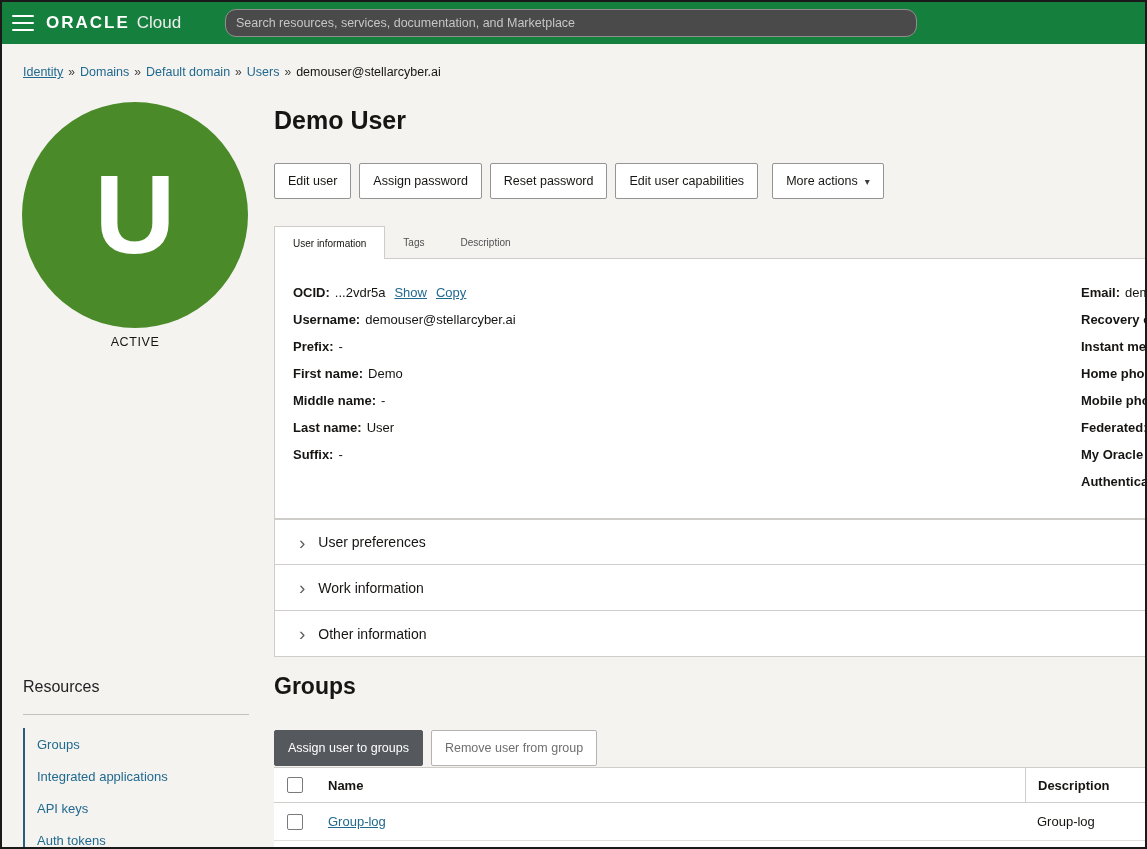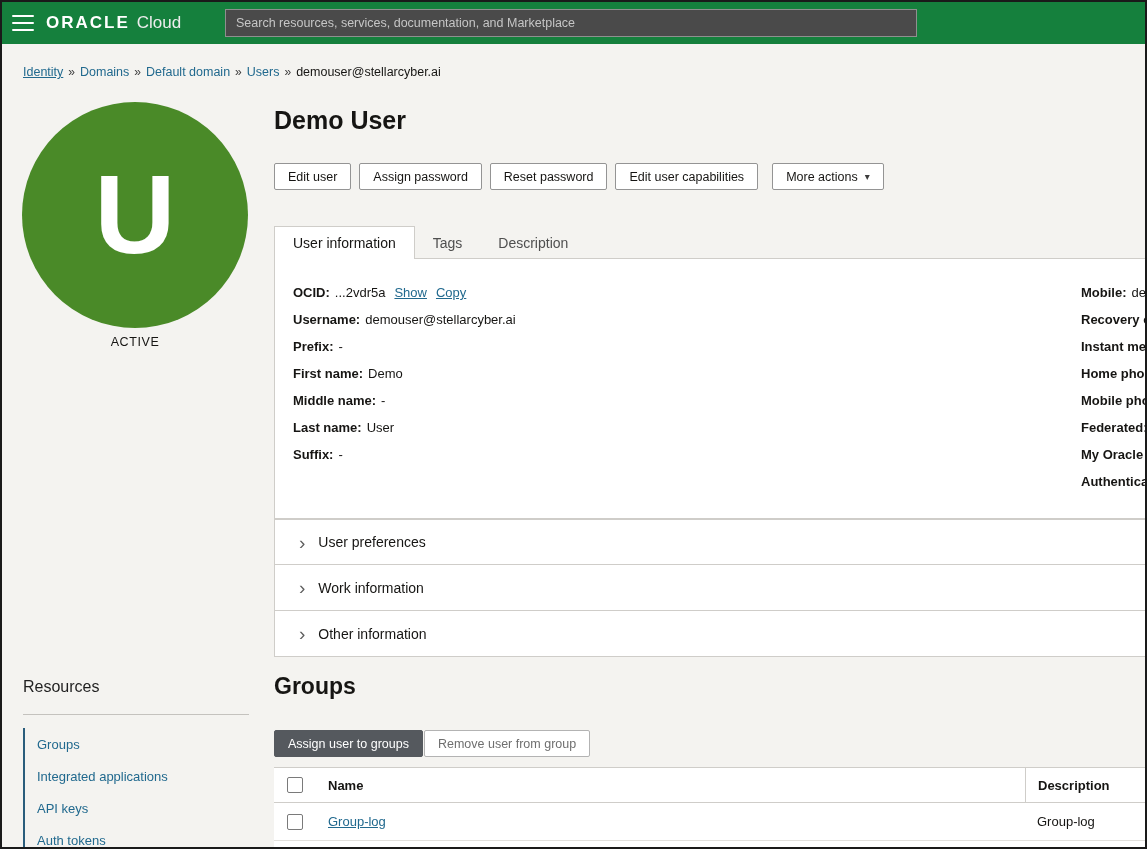--- a/index.html
+++ b/index.html
@@ -26,21 +26,21 @@
   }
   .menu-btn span { display: block; height: 2px; background: #ffffff; border-radius: 1px; }
   .brand {
     position: absolute; left: 44px; top: 9px; height: 24px;
     display: flex; align-items: center; color: #ffffff; cursor: pointer;
   }
   .brand .oracle { font-size: 17px; font-weight: bold; letter-spacing: 2px; }
   .brand .cloud  { font-size: 17px; font-weight: normal; color: #ededed; margin-left: 7px; }
   .search-input {
     position: absolute; left: 223px; top: 7px; width: 692px; height: 28px;
-    background: #4a4a4a; border: 1px solid #8f8f8f; border-radius: 0;
+    background: #4a4a4a; border: 1px solid #8f8f8f; border-radius: 11px;
     color: #e8e8e8; font-size: 12.5px; padding: 0 10px;
     font-family: "Liberation Sans", sans-serif; outline: none;
   }
   .search-input::placeholder { color: #c6c6c6; }
 
   
   .breadcrumb {
     position: absolute; left: 21px; top: 63px;
     display: flex; align-items: center; gap: 5px; font-size: 12.5px;
   }
@@ -82,38 +82,38 @@
     position: absolute; left: 272px; top: 104px;
     font-size: 25px; font-weight: bold; color: #161513;
   }
   .actions-row {
     position: absolute; left: 272px; top: 161px;
     display: flex; gap: 8px;
   }
   .btn {
     height: 27px; display: inline-flex; align-items: center;
     background: #ffffff; border: 1px solid #949494; border-radius: 2px;
-    color: #161513; font-size: 12.5px; padding: 8px 13px; cursor: pointer;
+    color: #161513; font-size: 12.5px; padding: 17px 13px; cursor: pointer;
     font-family: "Liberation Sans", sans-serif; white-space: nowrap;
   }
   .btn .caret { margin-left: 7px; font-size: 10px; color: #3c3c3c; }
   .btn-more { margin-left: 6px; }
   .btn-primary {
     background: #55595e; border-color: #55595e; color: #ffffff;
   }
   .btn-secondary-muted { color: #6f6f6f; border-color: #b3b3b3; }
 
   
   .tabs {
     position: absolute; left: 272px; top: 224px; height: 33px;
     display: flex; z-index: 2;
   }
   .tab {
     padding: 8px 18px; display: flex; align-items: center;
-    font-size: 14px; color: #4f4f4f; cursor: pointer;
+    font-size: 10px; color: #4f4f4f; cursor: pointer;
   }
   .tab.active {
     background: #ffffff; border: 1px solid #cfcdc9; border-bottom: none;
     color: #161513;
   }
   .info-panel {
     position: absolute; left: 272px; top: 256px; width: 880px; height: 261px;
     background: #ffffff; border: 1px solid #cfcdc9; z-index: 1;
   }
   .info-left { position: absolute; left: 18px; top: 26px; }
@@ -130,21 +130,21 @@
   }
   .section-row:first-child { border-top: 1px solid #cfcdc9; }
   .section-row .chev { color: #5f5f5f; font-size: 19px; line-height: 1; margin-right: 13px; }
   .section-row .section-label { font-size: 14px; color: #161513; }
 
   
   .groups-title {
     position: absolute; left: 272px; top: 671px;
     font-size: 23px; font-weight: bold; color: #161513;
   }
-  .groups-actions { position: absolute; left: 272px; top: 728px; display: flex; gap: 1px; }
+  .groups-actions { position: absolute; left: 272px; top: 728px; display: flex; gap: 8px; }
 
   .groups-table {
     position: absolute; left: 272px; top: 765px; width: 880px; height: 84px;
     background: #ffffff;
   }
   .thead {
     display: flex; align-items: stretch; height: 36px;
     border-top: 1px solid #cfcdc9; border-bottom: 1px solid #cfcdc9; background: #ffffff;
   }
   .trow {
@@ -255,21 +255,21 @@
         <span class="val">User</span>
       </div>
       <div class="field-row">
         <span class="lbl">Suffix:</span>
         <span class="val">-</span>
       </div>
     </div>
 
     <div class="info-right">
       <div class="field-row">
-        <span class="lbl">Mobile:</span>
+        <span class="lbl">Email:</span>
         <span class="val">dem</span>
       </div>
       <div class="field-row">
         <span class="lbl">Recovery e</span>
       </div>
       <div class="field-row">
         <span class="lbl">Instant mes</span>
       </div>
       <div class="field-row">
         <span class="lbl">Home phon</span>

